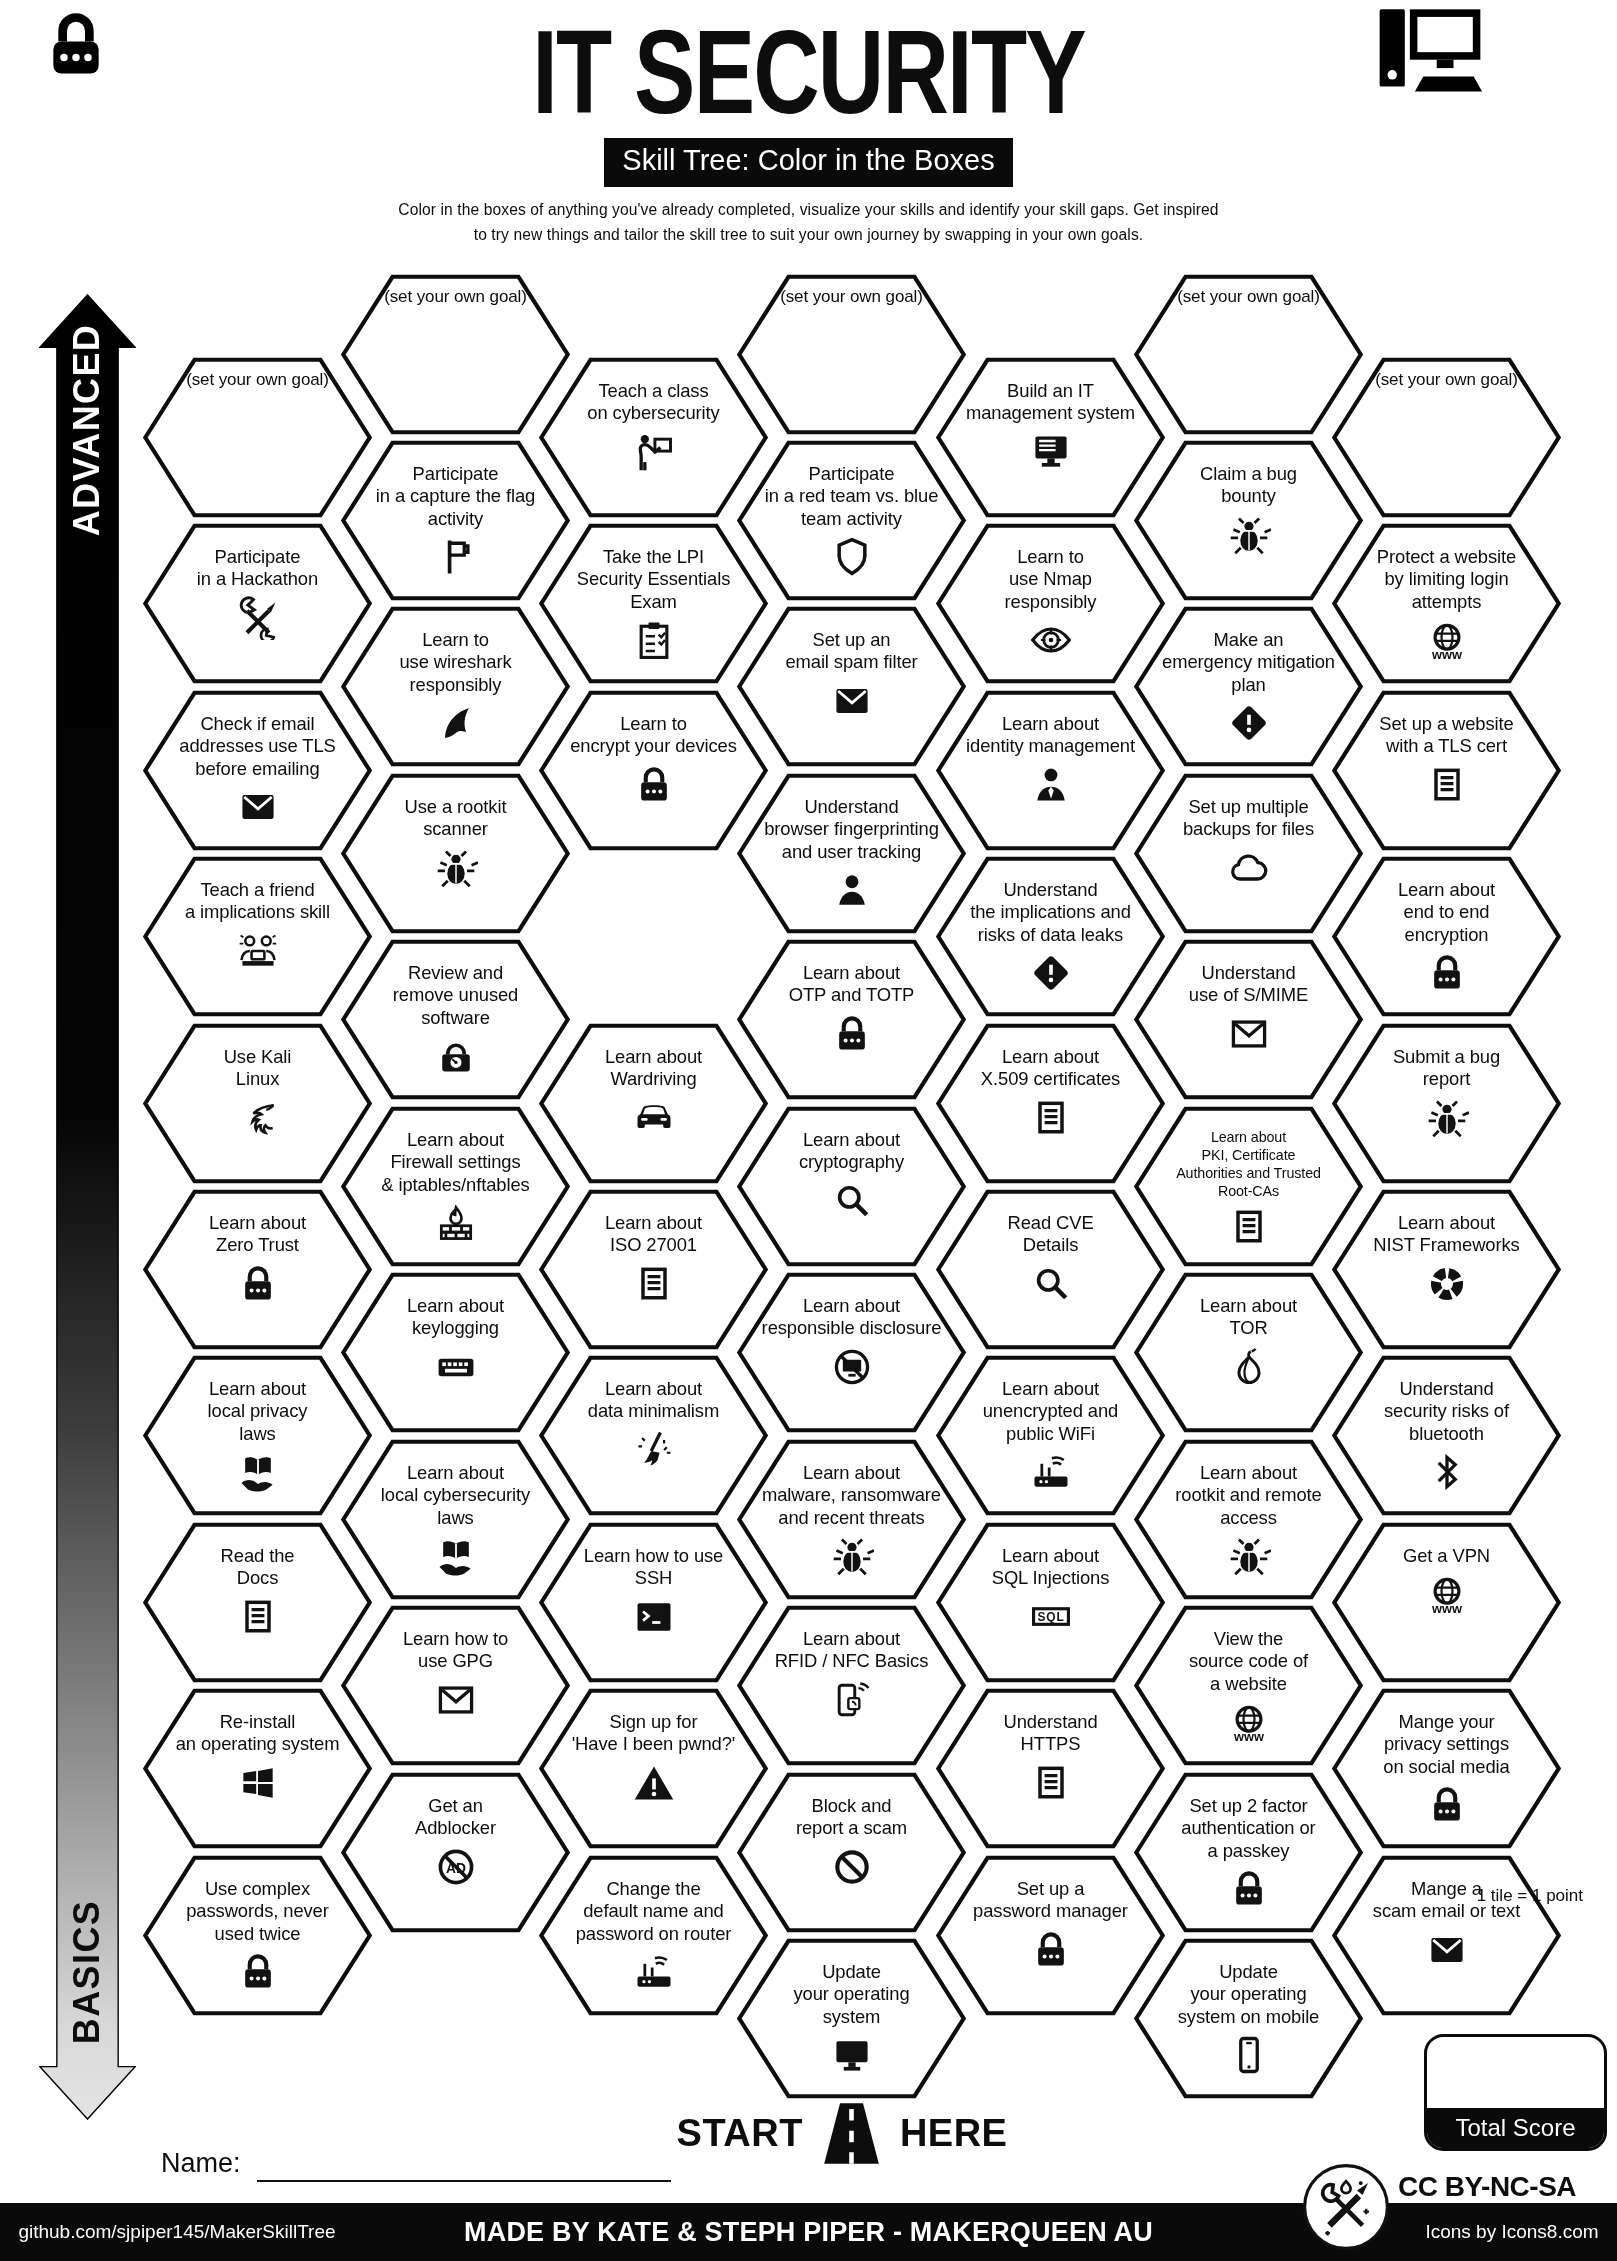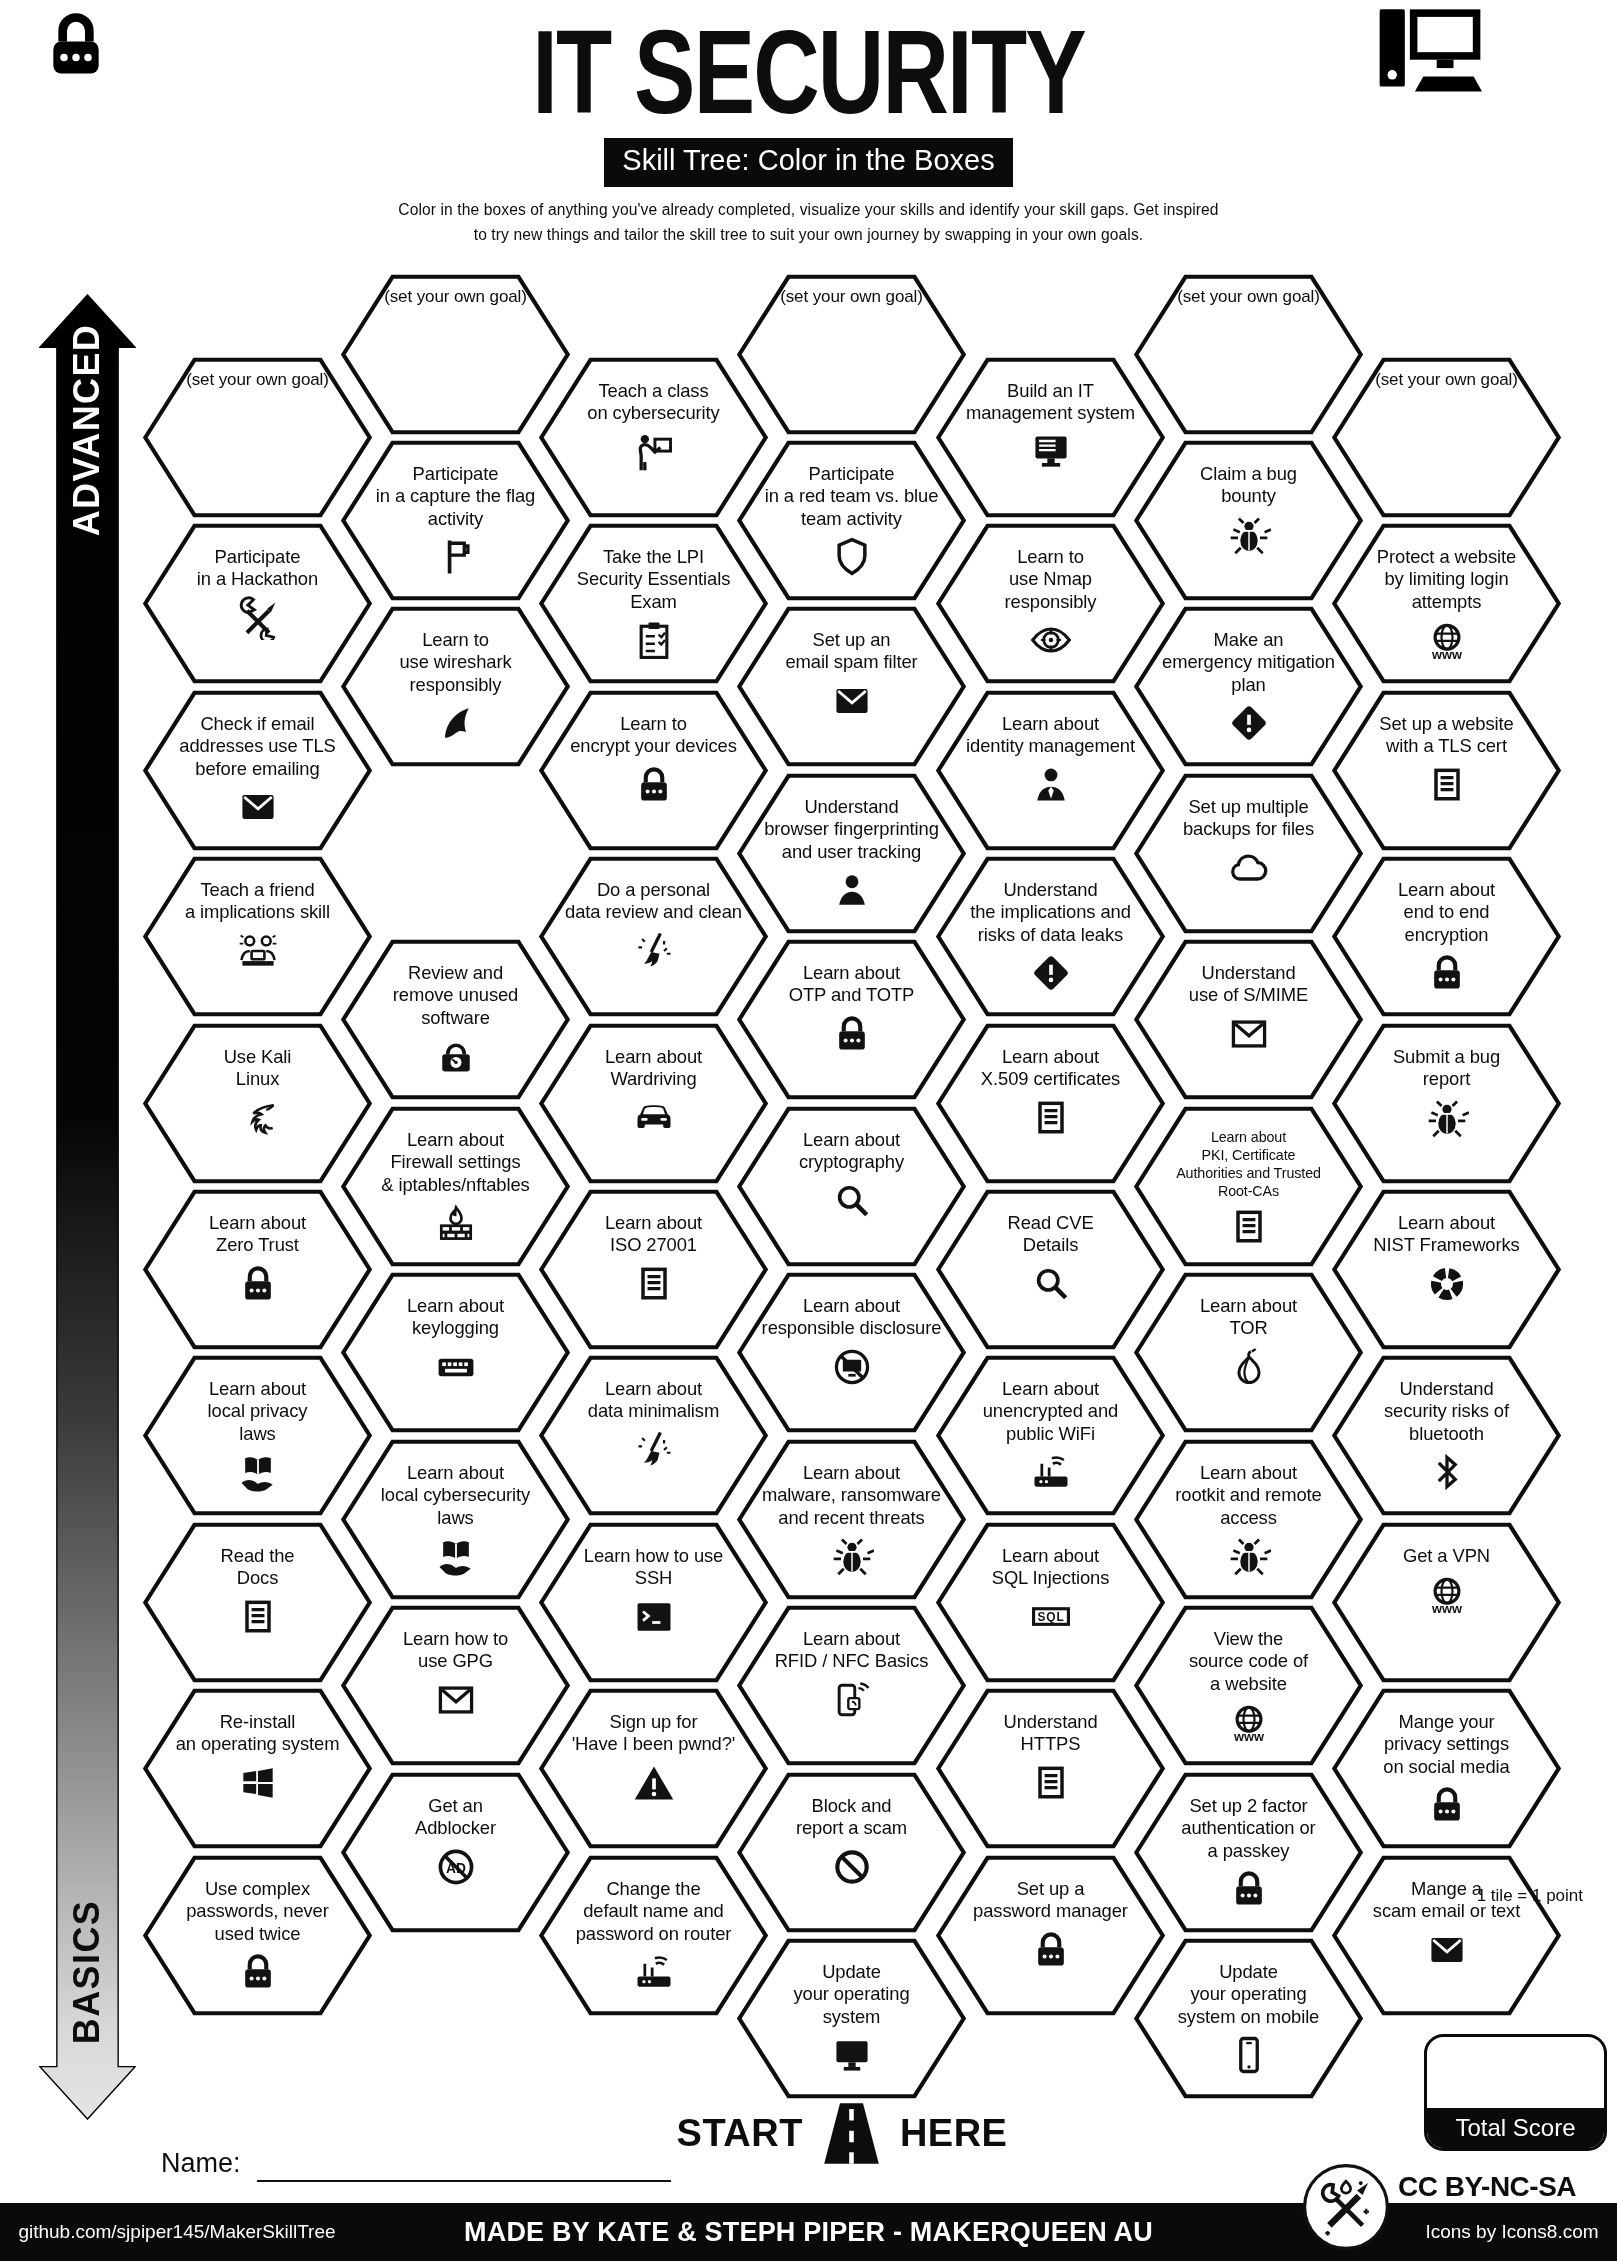--- a/index.html
+++ b/index.html
@@ -483,20 +483,34 @@
         <div class="hex-label">
           <div>Learn to</div>
           <div>use wireshark</div>
           <div>responsibly</div>
         </div>
         <svg class="hex-icon" viewBox="0 0 48 48">
           <use href="#s-shark" xlink:href="#s-shark"></use>
         </svg>
       </div>
     </div>
+    <div class="hex" style="left: 341px; top: 773px;">
+      <svg class="hex-svg" viewBox="0 0 498 350">
+        <polygon points="5,175 112,6 386,6 493,175 386,344 112,344" fill="#ffffff" stroke="#0d0d0d" stroke-width="9"></polygon>
+      </svg>
+      <div class="hex-content">
+        <div class="hex-label">
+          <div>Use a rootkit</div>
+          <div>scanner</div>
+        </div>
+        <svg class="hex-icon" viewBox="0 0 48 48">
+          <use href="#s-bug" xlink:href="#s-bug"></use>
+        </svg>
+      </div>
+    </div>
     <div class="hex" style="left: 341px; top: 939px;">
       <svg class="hex-svg" viewBox="0 0 498 350">
         <polygon points="5,175 112,6 386,6 493,175 386,344 112,344" fill="#ffffff" stroke="#0d0d0d" stroke-width="9"></polygon>
       </svg>
       <div class="hex-content">
         <div class="hex-label">
           <div>Review and</div>
           <div>remove unused</div>
           <div>software</div>
         </div>
@@ -610,34 +624,20 @@
       <svg class="hex-svg" viewBox="0 0 498 350">
         <polygon points="5,175 112,6 386,6 493,175 386,344 112,344" fill="#ffffff" stroke="#0d0d0d" stroke-width="9"></polygon>
       </svg>
       <div class="hex-content">
         <div class="hex-label">
           <div>Learn to</div>
           <div>encrypt your devices</div>
         </div>
         <svg class="hex-icon" viewBox="0 0 48 48">
           <use href="#s-lock" xlink:href="#s-lock"></use>
-        </svg>
-      </div>
-    </div>
-    <div class="hex" style="left: 539px; top: 856px;">
-      <svg class="hex-svg" viewBox="0 0 498 350">
-        <polygon points="5,175 112,6 386,6 493,175 386,344 112,344" fill="#ffffff" stroke="#0d0d0d" stroke-width="9"></polygon>
-      </svg>
-      <div class="hex-content">
-        <div class="hex-label">
-          <div>Do a personal</div>
-          <div>data review and clean</div>
-        </div>
-        <svg class="hex-icon" viewBox="0 0 48 48">
-          <use href="#s-broom" xlink:href="#s-broom"></use>
         </svg>
       </div>
     </div>
     <div class="hex" style="left: 539px; top: 1023px;">
       <svg class="hex-svg" viewBox="0 0 498 350">
         <polygon points="5,175 112,6 386,6 493,175 386,344 112,344" fill="#ffffff" stroke="#0d0d0d" stroke-width="9"></polygon>
       </svg>
       <div class="hex-content">
         <div class="hex-label">
           <div>Learn about</div>

